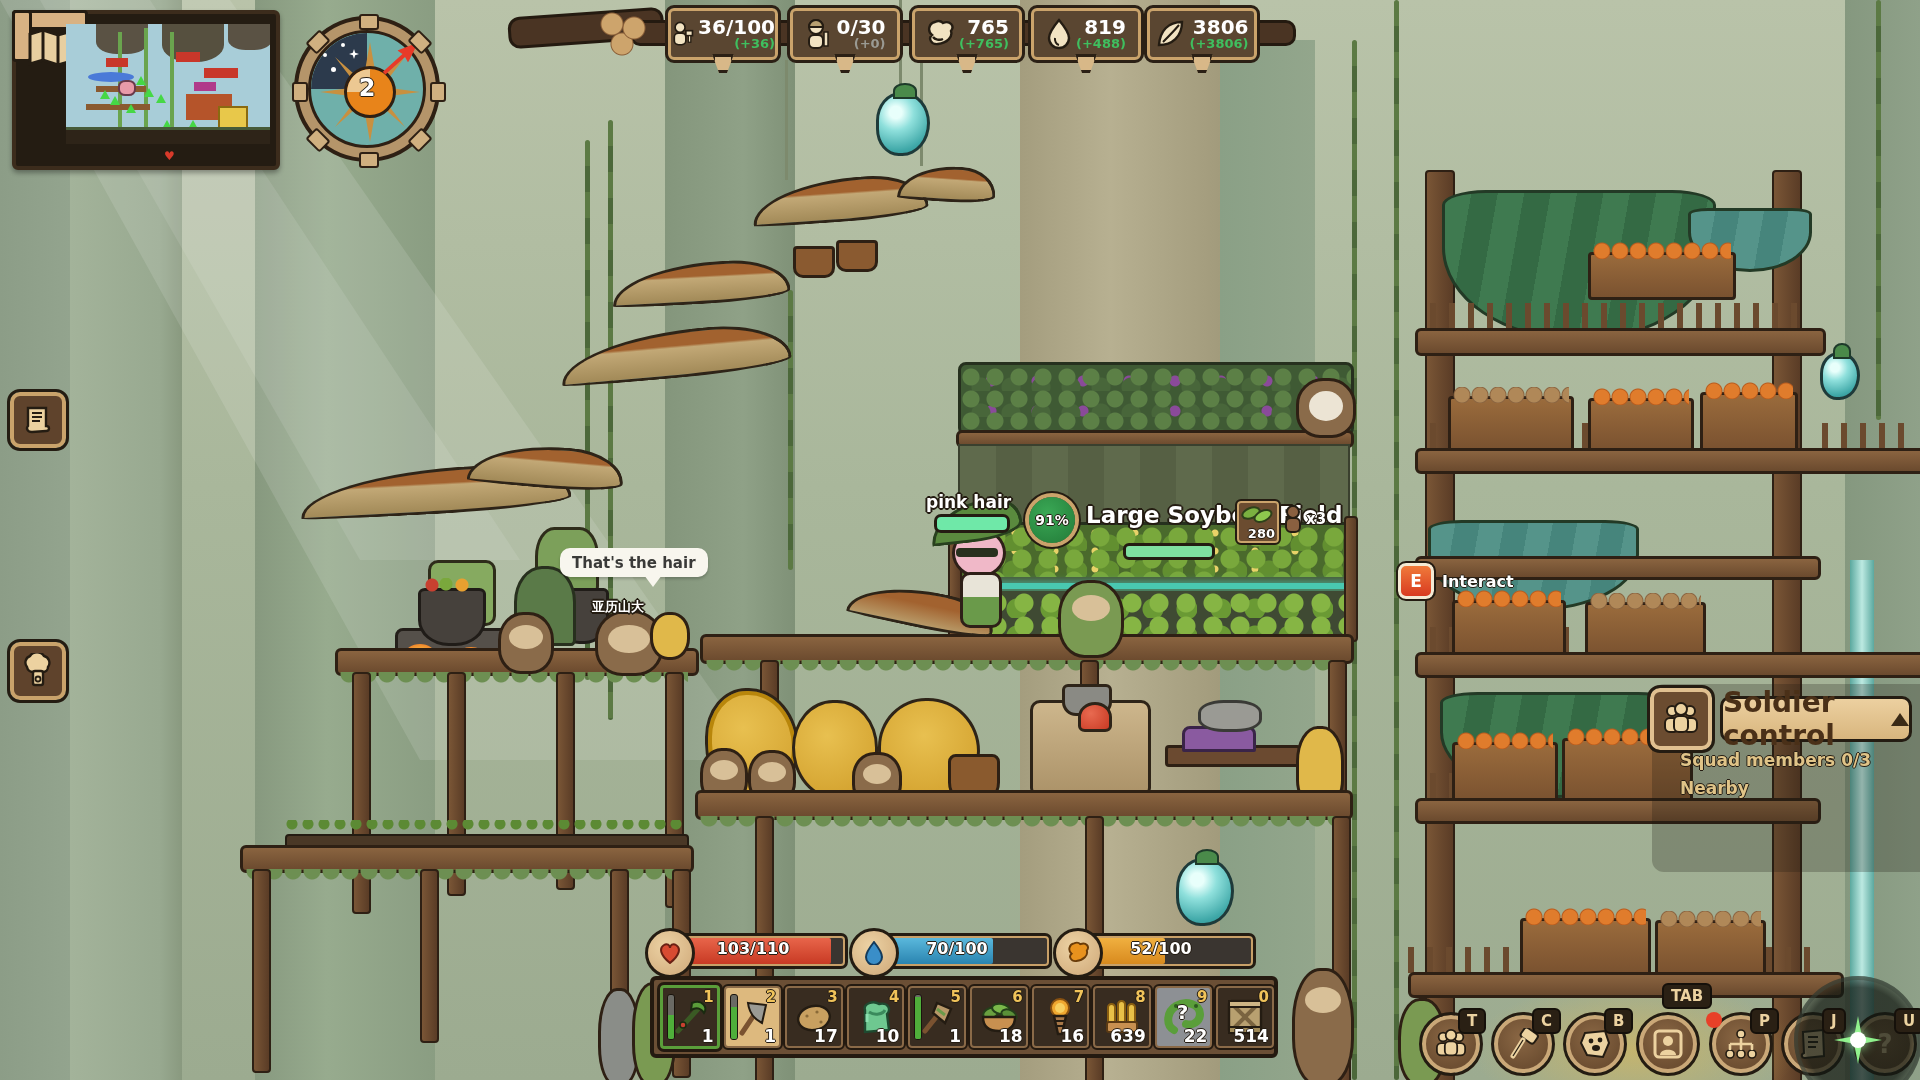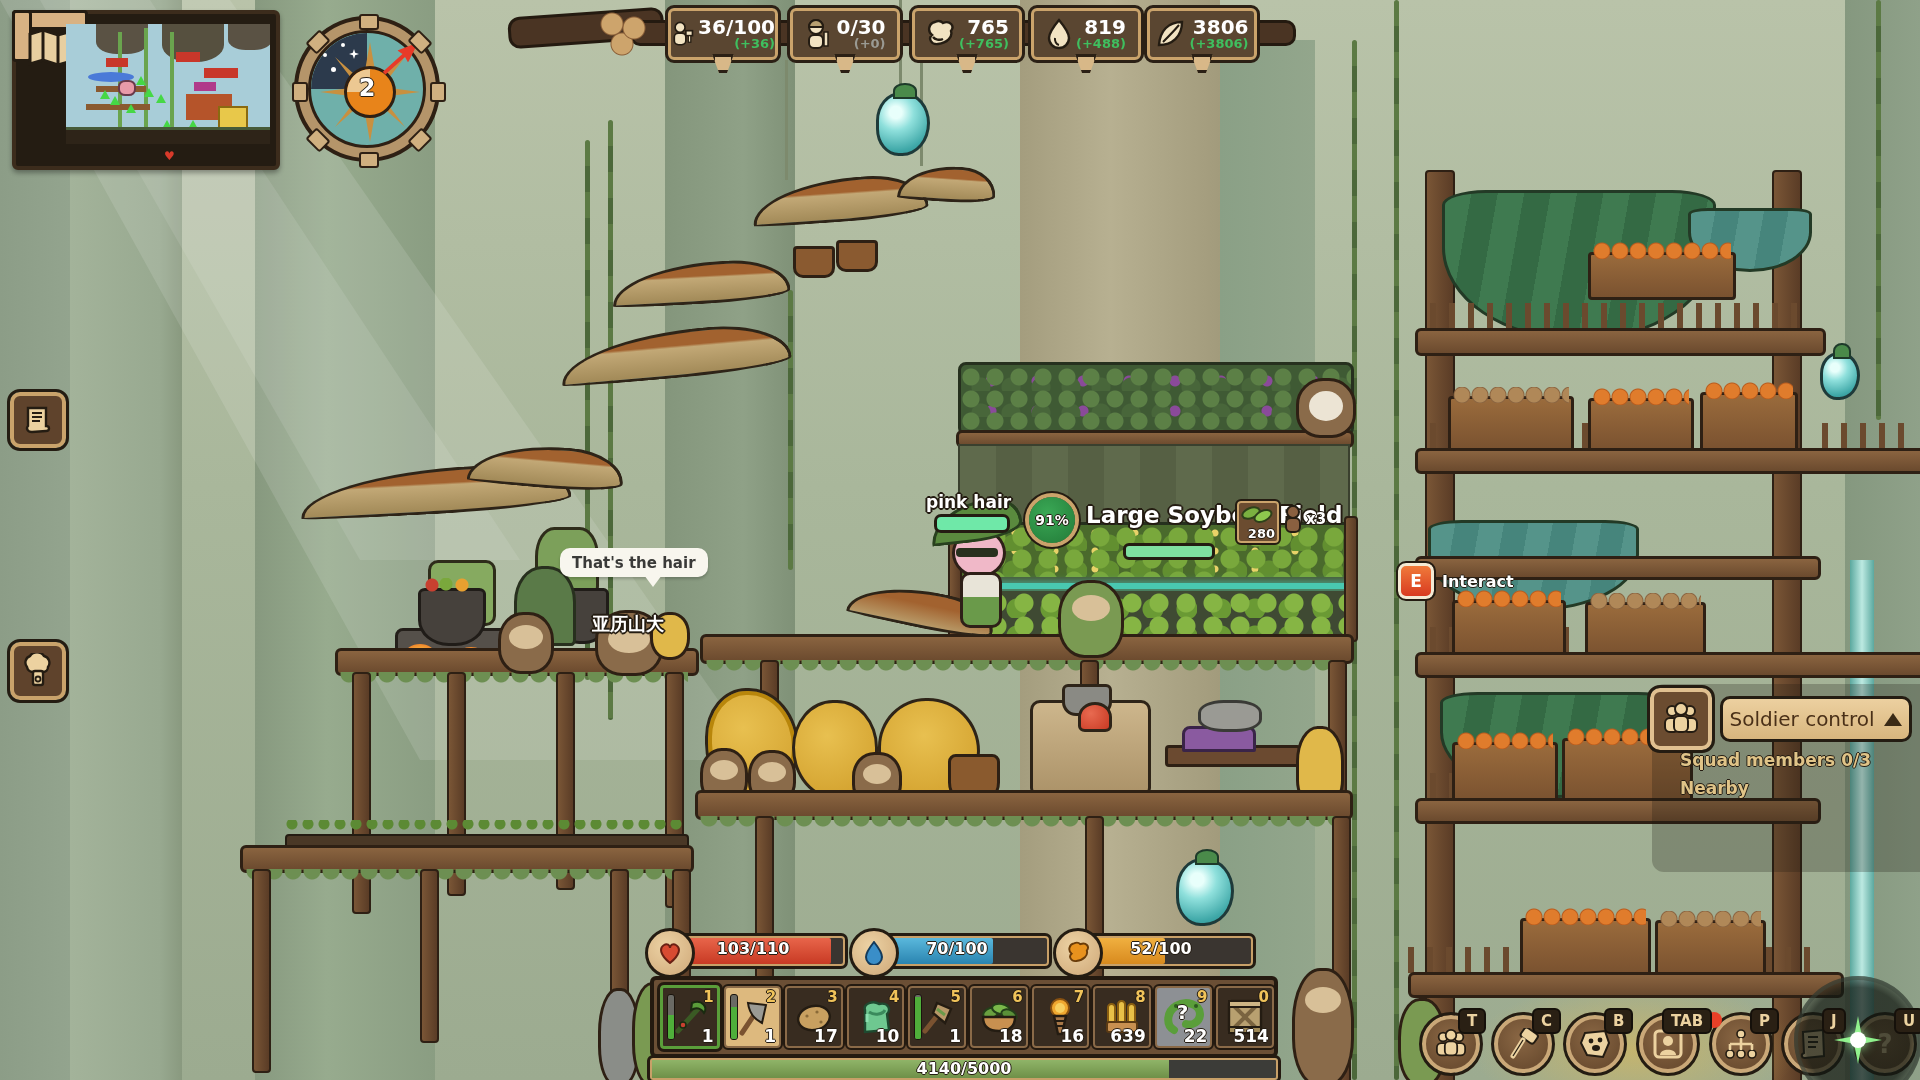--- a/index.html
+++ b/index.html
@@ -246,21 +246,21 @@
   <div class="owlchar" style="left:632px;top:982px;width:38px;height:98px;background:#7a9a52"></div>
   <div class="owlchar" style="left:1292px;top:968px;width:56px;height:112px;background:#8a6b4a">
       <i class="owlface" style="left:10px;top:16px;width:36px;height:26px"></i>
     </div>
   <div class="owlchar" style="left:1398px;top:998px;width:42px;height:82px;background:#7a9a52"></div>
 
   <div class="abs" style="left:560px;top:548px;background:#f8f6ee;border-radius:10px;padding:5px 12px;box-shadow:0 2px 3px #00000033">
     <span style="color:#3a3a38;font-weight:bold;font-size:15px">That's the hair</span>
     <i class="abs" style="left:84px;bottom:-10px;width:0;height:0;border-left:9px solid transparent;border-right:9px solid transparent;border-top:12px solid #f8f6ee"></i>
   </div>
-  <div class="wlabel ot" style="left:592px;top:612px;font-size:18px">亚历山大</div>
+  <div class="wlabel ot" style="left:592px;top:598px;font-size:13px">亚历山大</div>
 
   <div class="wlabel ot" style="left:926px;top:492px;font-size:17px">pink hair</div>
   <div class="abs" style="left:934px;top:514px;width:70px;height:13px;background:#6fe8a8;border:3px solid #241c12;border-radius:7px"></div>
 
   <div class="abs" style="left:1029px;top:497px;width:46px;height:46px;border-radius:50%;background:radial-gradient(circle at 40% 35%,#3aa855,#227a38);box-shadow:0 0 0 4px #caa36b,0 0 0 6px #241c12;display:flex;align-items:center;justify-content:center">
     <span class="ot-s" style="color:#fff;font-weight:bold;font-size:14px">91%</span>
   </div>
   <div class="wlabel ot" style="left:1086px;top:502px;font-size:23px">Large SoybeanField</div>
   <div class="abs" style="left:1237px;top:501px;width:38px;height:38px;background:#6b4c30;border:2px solid #caa36b;outline:2px solid #241c12;border-radius:4px">
     <svg width="34" height="22" viewBox="0 0 34 22" style="position:absolute;left:1px;top:1px">
@@ -430,21 +430,21 @@
     <svg width="38" height="34" viewBox="0 0 38 34">
       <circle cx="10" cy="9" r="5" fill="#ecd2a0" stroke="#241c12" stroke-width="2"></circle>
         <circle cx="28" cy="9" r="5" fill="#ecd2a0" stroke="#241c12" stroke-width="2"></circle>
         <circle cx="19" cy="7" r="6" fill="#ecd2a0" stroke="#241c12" stroke-width="2"></circle>
       <rect x="3" y="16" width="14" height="14" rx="5" fill="#ecd2a0" stroke="#241c12" stroke-width="2"></rect>
         <rect x="21" y="16" width="14" height="14" rx="5" fill="#ecd2a0" stroke="#241c12" stroke-width="2"></rect>
         <rect x="12" y="14" width="14" height="16" rx="5" fill="#ecd2a0" stroke="#241c12" stroke-width="2"></rect>
     </svg>
   </div>
   <div class="abs" style="left:1720px;top:696px;width:192px;height:46px;background:linear-gradient(180deg,#ecd0a0,#d8b67e);border:3px solid #241c12;border-radius:10px;box-sizing:border-box;display:flex;align-items:center;justify-content:center;gap:10px">
-    <span style="color:#4a3018;font-weight:normal;font-size:20px">Soldier control</span>
+    <span style="color:#4a3018;font-weight:bold;font-size:28px">Soldier control</span>
     <i style="width:0;height:0;border-left:9px solid transparent;border-right:9px solid transparent;border-bottom:13px solid #3a2a16"></i>
   </div>
   <div class="abs ot-s" style="left:1680px;top:750px;color:#e0c488;font-weight:bold;font-size:17px">Squad members 0/3</div>
   <div class="abs ot-s" style="left:1680px;top:778px;color:#e0c488;font-weight:bold;font-size:17px">Nearby</div>
 
   <div class="sbar" style="left:661px;top:936px">
     <i class="sfill" style="background: linear-gradient(rgb(232, 101, 74), rgb(200, 58, 36)); width: 93.6%;"></i>
     <span class="sval ot-s">103/110</span>
   </div>
   <div class="sicon-c" style="left:645px;top:928px">
@@ -571,24 +571,20 @@
           <rect x="5" y="5" width="32" height="32" rx="3" fill="#b8a070" stroke="#241c12" stroke-width="2.4"></rect>
           <path d="M8 8 L34 34 M34 8 L8 34" stroke="#7a6440" stroke-width="4"></path>
           <rect x="5" y="5" width="32" height="6" fill="#cdb585" stroke="#241c12" stroke-width="2"></rect>
           <rect x="5" y="31" width="32" height="6" fill="#a08a58" stroke="#241c12" stroke-width="2"></rect>
         </svg>
       <span class="skey ot-s">0</span>
       <span class="scount ot-s">514</span>
     </div>
   </div>
 
-  <div class="abs" style="left:650px;top:1058px;width:628px;height:22px;background:#3c3c38;border:2px solid #c8a068;outline:3px solid #241a10;border-radius:3px;box-sizing:border-box">
-    <i class="abs" style="left: 0px; top: 0px; bottom: 0px; background: linear-gradient(rgb(143, 180, 104), rgb(111, 144, 72)); width: 82.8%;"></i>
-    <span class="abs ot-s" style="left:0;right:0;top:-1px;text-align:center;color:#fff;font-weight:bold;font-size:16px">4140/5000</span>
-  </div>
 
   <div class="qcirc" style="left:1422px;top:1015px">
     <svg width="34" height="30" viewBox="0 0 38 34">
         <circle cx="10" cy="9" r="5" fill="#ecd2a0" stroke="#241c12" stroke-width="2"></circle>
         <circle cx="28" cy="9" r="5" fill="#ecd2a0" stroke="#241c12" stroke-width="2"></circle>
         <circle cx="19" cy="7" r="6" fill="#ecd2a0" stroke="#241c12" stroke-width="2"></circle>
         <rect x="3" y="16" width="14" height="14" rx="5" fill="#ecd2a0" stroke="#241c12" stroke-width="2"></rect>
         <rect x="21" y="16" width="14" height="14" rx="5" fill="#ecd2a0" stroke="#241c12" stroke-width="2"></rect>
         <rect x="12" y="14" width="14" height="16" rx="5" fill="#ecd2a0" stroke="#241c12" stroke-width="2"></rect>
       </svg>
@@ -611,21 +607,21 @@
       </svg>
   </div>
   <span class="qkey" style="left:1604px;top:1008px">B</span>
   <div class="qcirc" style="left:1639px;top:1015px">
     <svg width="32" height="32" viewBox="0 0 32 32">
         <rect x="3" y="3" width="26" height="26" rx="4" fill="none" stroke="#ecd2a0" stroke-width="3"></rect>
         <circle cx="16" cy="13" r="5" fill="#ecd2a0"></circle>
         <path d="M8 27 C8 20 24 20 24 27 Z" fill="#ecd2a0"></path>
       </svg>
   </div>
-  <span class="qkey" style="left:1662px;top:1008px">TAB</span>
+  <span class="qkey" style="left:1662px;top:983px">TAB</span>
   <div class="qcirc" style="left:1712px;top:1015px">
     <svg width="32" height="32" viewBox="0 0 32 32">
         <circle cx="16" cy="6" r="4" fill="#ecd2a0" stroke="#241c12" stroke-width="1.6"></circle>
         <circle cx="5" cy="26" r="4" fill="#ecd2a0" stroke="#241c12" stroke-width="1.6"></circle>
         <circle cx="16" cy="26" r="4" fill="#ecd2a0" stroke="#241c12" stroke-width="1.6"></circle>
         <circle cx="27" cy="26" r="4" fill="#ecd2a0" stroke="#241c12" stroke-width="1.6"></circle>
         <path d="M16 10 v6 M5 16 h22 M5 16 v6 M16 16 v6 M27 16 v6" stroke="#ecd2a0" stroke-width="2.6" fill="none"></path>
       </svg>
   </div>
   <i class="abs" style="left:1706px;top:1012px;width:16px;height:16px;background:#e84028;border-radius:50%"></i>

